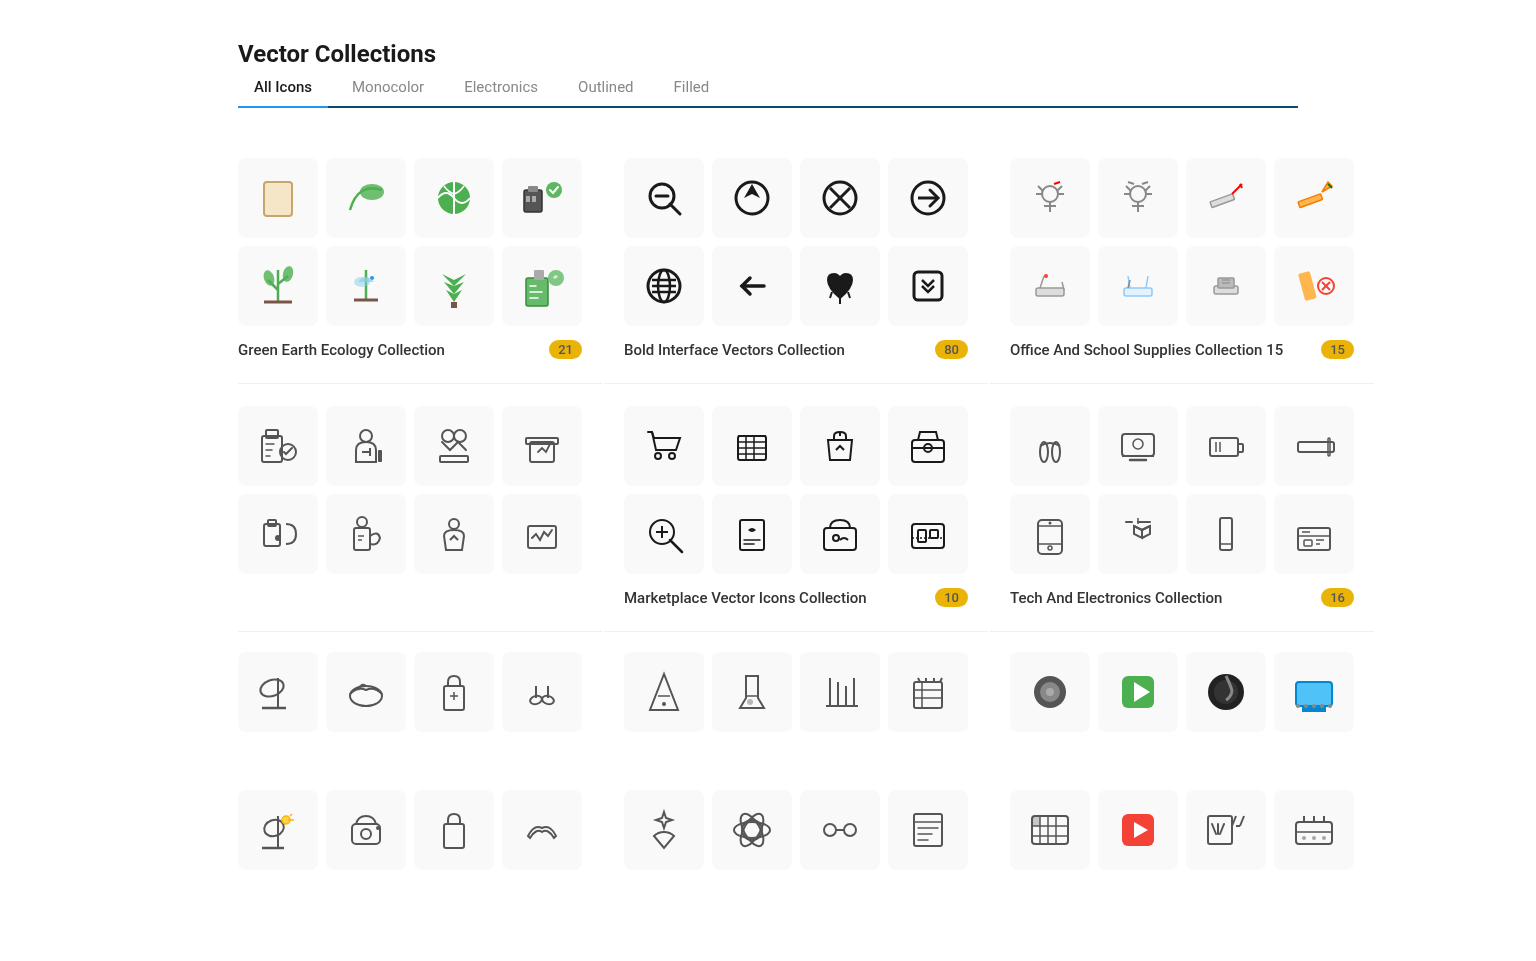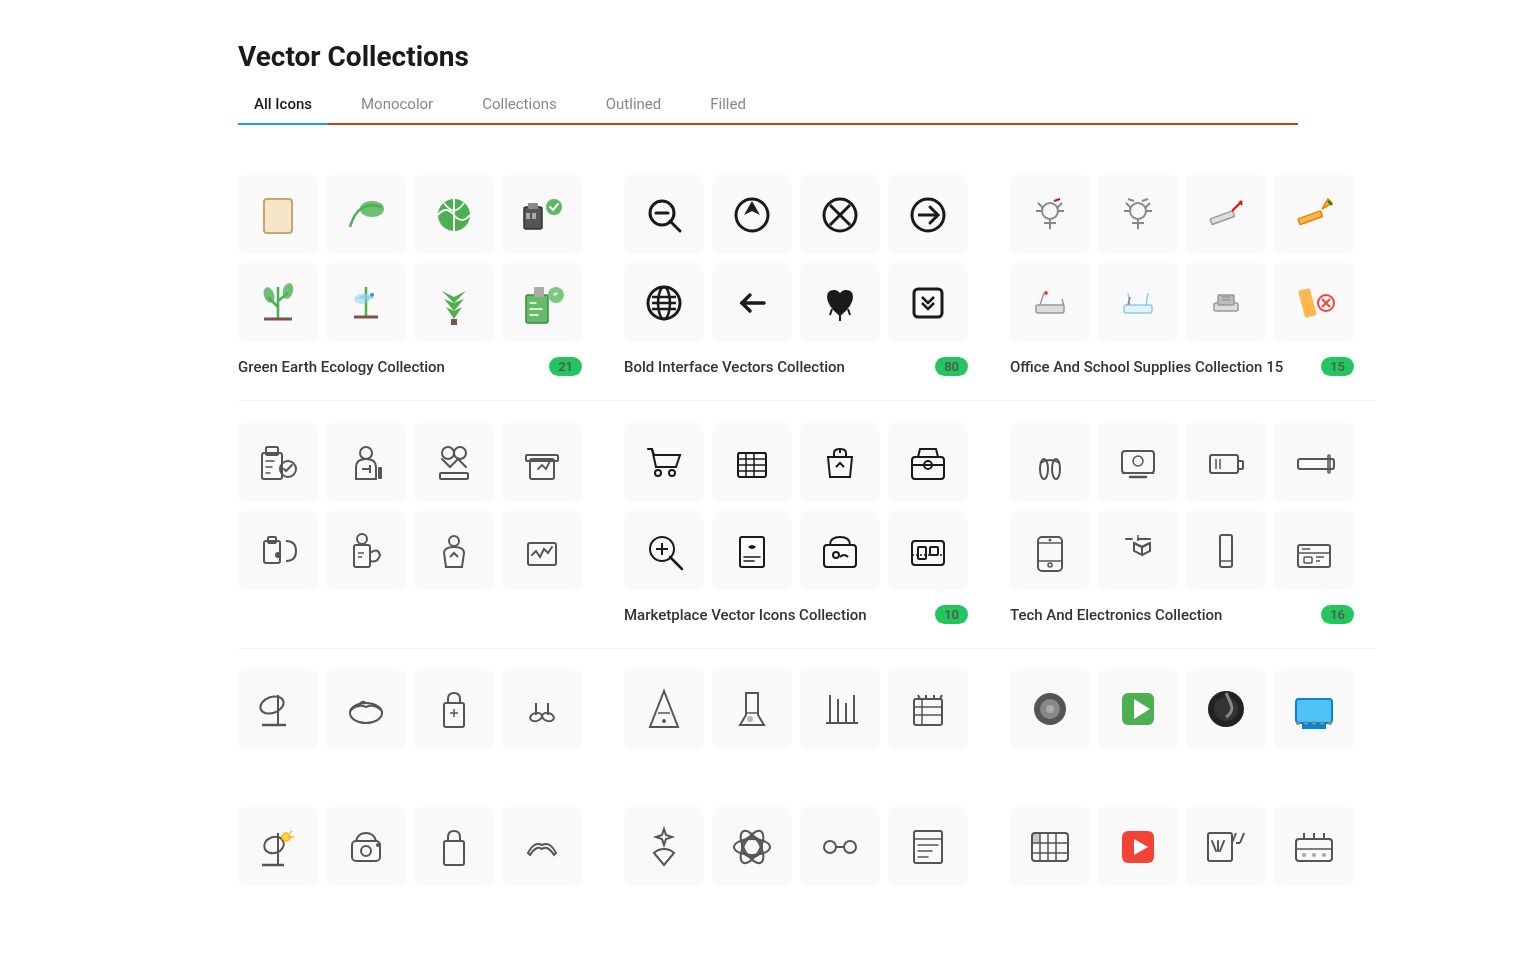--- a/index.html
+++ b/index.html
@@ -9,35 +9,34 @@
       color: #333;
       overflow-x: hidden;
     }
     .page-wrapper {
       max-width: 1380px;
       margin: 0 auto;
       padding: 40px 160px 40px 160px;
       position: relative;
     }
     .page-title {
-      font-size: 28px;
+      font-size: 24px;
       font-weight: 700;
       color: #1a1a1a;
-      margin-bottom: 12px;
     }
     .page-description {
       font-size: 15px;
       color: #555;
       line-height: 1.6;
       margin-bottom: 28px;
     }
     .tabs {
       display: flex;
-      gap: 17px;
-      border-bottom: 2px solid #c2410c;
+      gap: 8px;
+      border-bottom: 2px solid #0c4a6e;
       margin-bottom: 30px;
     }
     .tab {
       padding: 10px 16px;
       font-size: 15px;
       color: #888;
       cursor: pointer;
       border-bottom: 2px solid transparent;
       margin-bottom: -2px;
       text-decoration: none;
@@ -84,21 +83,21 @@
       align-items: center;
       justify-content: space-between;
     }
     .collection-name {
       font-size: 15px;
       color: #333;
       font-weight: 500;
       flex: 1;
     }
     .collection-count {
-      background: #22c55e;
+      background: #eab308;
       color: #555;
       font-size: 13px;
       border-radius: 12px;
       padding: 2px 9px;
       font-weight: 500;
       min-width: 30px;
       text-align: left;
     }
     
     ::-webkit-scrollbar { width: 8px; }
@@ -108,21 +107,21 @@
 </head>
 <body>
 
 <div class="page-wrapper">
 
   <h1 class="page-title">Vector Collections</h1>
 
   <nav class="tabs">
     <a class="tab active">All Icons</a>
     <a class="tab">Monocolor</a>
-    <a class="tab">Collections</a>
+    <a class="tab">Electronics</a>
     <a class="tab">Outlined</a>
     <a class="tab">Filled</a>
   </nav>
 
   <div class="collections-grid">
 
     <div class="collection-card">
       <div class="icons-grid">
         <div class="icon-cell">
           <svg viewBox="0 0 48 48" fill="none">

